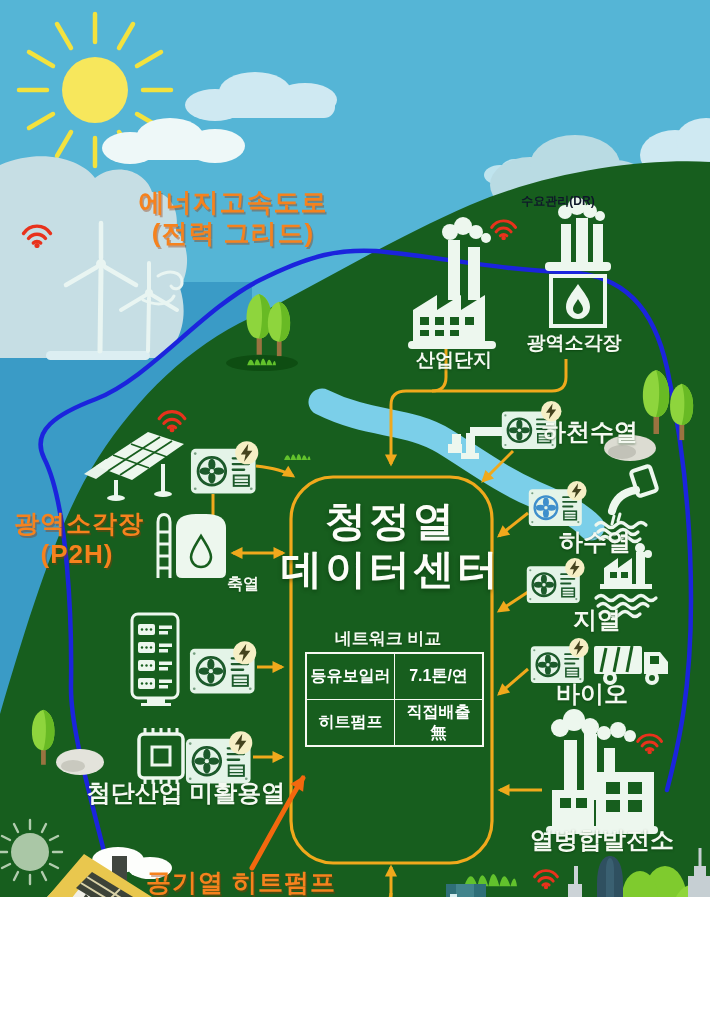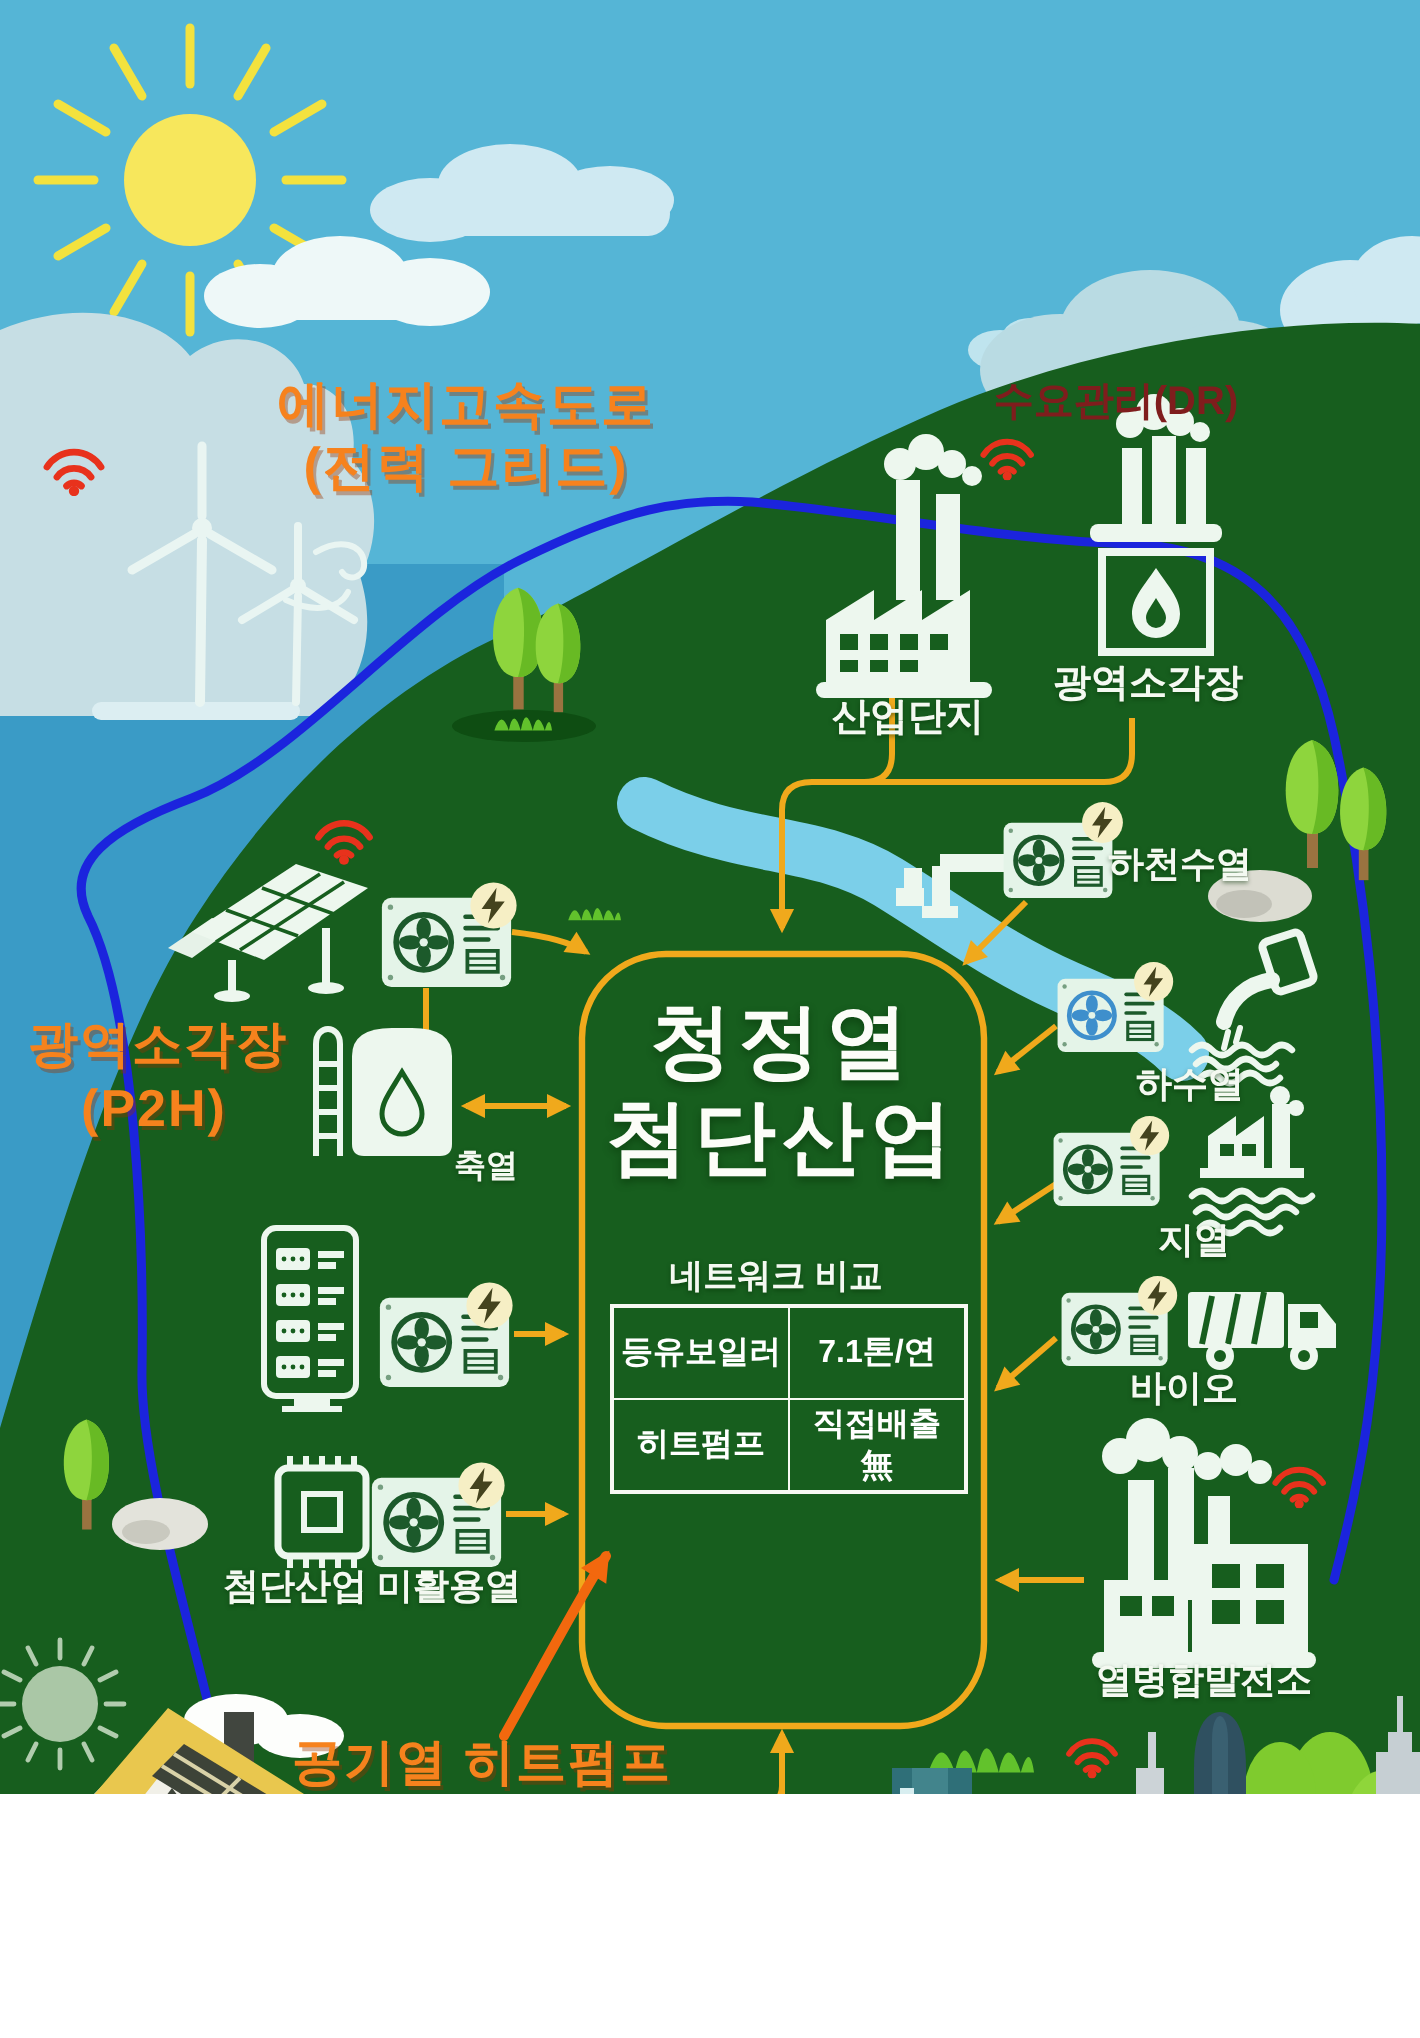--- a/index.html
+++ b/index.html
@@ -2,25 +2,25 @@
 <html><head>
 <meta charset="utf-8">
 <style>
   html,body{margin:0;padding:0;background:#ffffff}
   .canvas{position:relative;width:710px;height:897px;overflow:hidden;
           font-family:Liberation Sans, sans-serif;background:#55b5d6}
   svg.scene{position:absolute;left:0;top:0;display:block}
   .lbl{position:absolute;transform:translate(-50%,-50%);white-space:nowrap;font-weight:bold;line-height:1}
   .lbl-white{color:#f4f9f1;font-size:19px;text-shadow:0 1px 2px rgba(0,45,0,.5)}
   .sm{font-size:16px}
-  .md{font-size:18px}
+  .md{font-size:24px}
   .lbl-orange{color:#f6821d;font-weight:800;font-size:25px;letter-spacing:1px;
               text-shadow:1.5px 2px 0 rgba(150,50,0,.38)}
   .lg{font-size:26px}
-  .lbl-red{color:#7f1d1d;font-size:20px;font-weight:800}
+  .lbl-red{color:#0f172a;font-size:12px;font-weight:800}
   .box-title{color:#fcfdf8;font-size:41px;font-weight:800;letter-spacing:3px;
              text-shadow:0 2px 4px rgba(0,40,0,.45)}
   .tbl{position:absolute;left:305px;top:652px;border-collapse:collapse;border:2px solid #f7f9f3}
   .tbl td{width:83px;height:45px;text-align:center;vertical-align:middle;
           border:1.5px solid #f7f9f3;font-weight:bold;padding:0 2px}
   .tbl .th{background:#f3f5ef;color:#13301a;font-size:17px}
   .tbl .bd{color:#ffffff;font-size:16px}
 </style>
 </head>
 <body>
@@ -562,21 +562,21 @@
 <div class="lbl lbl-white md" style="left:592px;top:694px">바이오</div>
 <div class="lbl lbl-white md" style="left:602px;top:840px">열병합발전소</div>
 
 <div class="lbl lbl-orange" style="left:79px;top:523px">광역소각장</div>
 <div class="lbl lbl-orange lg" style="left:77px;top:554px">(P2H)</div>
 
 <div class="lbl lbl-white sm" style="left:243px;top:584px">축열</div>
 <div class="lbl lbl-white md" style="left:186px;top:793px">첨단산업 미활용열</div>
 
 <div class="lbl box-title" style="left:391px;top:521px">청정열</div>
-<div class="lbl box-title" style="left:391px;top:569px">첨단산업</div>
+<div class="lbl box-title" style="left:391px;top:569px">데이터센터</div>
 <div class="lbl lbl-white" style="left:388px;top:638px;font-size:17px">네트워크 비교</div>
 
 <table class="tbl">
   <tbody>
     <tr>
       <td class="bd">등유보일러</td>
       <td class="bd">7.1톤/연</td>
     </tr>
     <tr>
       <td class="bd">히트펌프</td>

